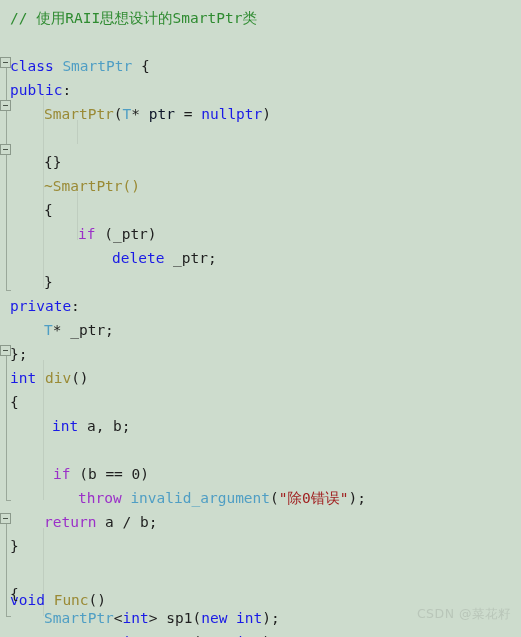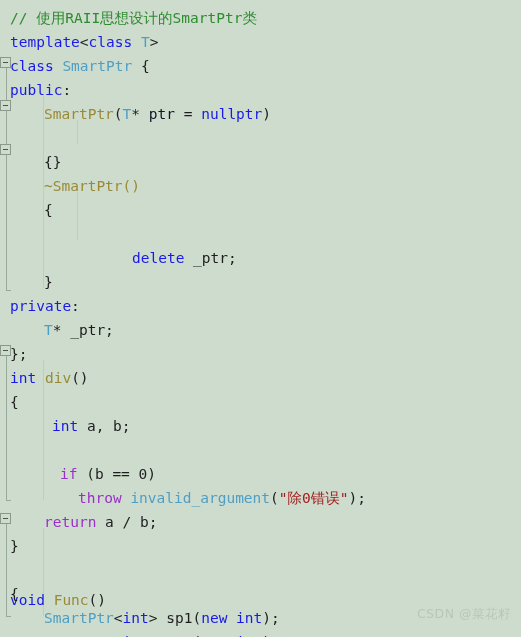--- a/index.html
+++ b/index.html
@@ -144,54 +144,54 @@
   <div class="indent-guide" style="left:43px; top:96px;  height:192px;"></div>
   <div class="indent-guide" style="left:43px; top:360px; height:140px;"></div>
   <div class="indent-guide" style="left:43px; top:528px; height:88px;"></div>
   <div class="indent-guide" style="left:77px; top:120px; height:24px;"></div>
   <div class="indent-guide" style="left:77px; top:192px; height:48px;"></div>
 
   <div id="code">
 
     <div class="line" style="top:6px;"><span class="t-comment">// 使用RAII思想设计的SmartPtr类</span></div>
 
-    <div class="line" style="top:30px;"><span class="t-keyword">template</span><span class="t-punct">&lt;</span><span class="t-keyword">class</span><span class="t-plain"> </span><span class="t-type">T</span><span class="t-punct">&gt;</span></div>
 
     <div class="line" style="top:54px;"><span class="t-keyword">class</span><span class="t-plain"> </span><span class="t-type">SmartPtr</span><span class="t-plain"> </span><span class="t-punct">{</span></div>
 
     <div class="line" style="top:78px;"><span class="t-keyword">public</span><span class="t-punct">:</span></div>
 
     <div class="line" style="top:102px; left:44px;"><span class="t-func">SmartPtr</span><span class="t-punct">(</span><span class="t-type">T</span><span class="t-punct">* </span><span class="t-param">ptr</span><span class="t-punct"> = </span><span class="t-keyword">nullptr</span><span class="t-punct">)</span></div>
 
 
     <div class="line" style="top:150px; left:44px;"><span class="t-punct">{}</span></div>
 
     <div class="line" style="top:174px; left:44px;"><span class="t-func">~SmartPtr()</span></div>
 
     <div class="line" style="top:198px; left:44px;"><span class="t-punct">{</span></div>
 
-
-    <div class="line" style="top:246px; left:112px;margin-left:20px;"><span class="t-keyword">delete</span><span class="t-plain"> _ptr;</span></div>
+    <div class="line" style="top:222px; left:78px;"><span class="t-ctrl">if</span><span class="t-plain"> (_ptr)</span></div>
+
+    <div class="line" style="top:246px; left:112px;"><span class="t-keyword">delete</span><span class="t-plain"> _ptr;</span></div>
 
     <div class="line" style="top:270px; left:44px;"><span class="t-punct">}</span></div>
 
     <div class="line" style="top:294px;"><span class="t-keyword">private</span><span class="t-punct">:</span></div>
 
     <div class="line" style="top:318px; left:44px;"><span class="t-type">T</span><span class="t-plain">* _ptr;</span></div>
 
     <div class="line" style="top:342px;"><span class="t-punct">};</span></div>
 
     <div class="line" style="top:366px;"><span class="t-keyword">int</span><span class="t-plain"> </span><span class="t-func">div</span><span class="t-punct">()</span></div>
 
     <div class="line" style="top:390px;"><span class="t-punct">{</span></div>
 
     <div class="line" style="top:414px; left:52px;"><span class="t-keyword">int</span><span class="t-plain"> a, b;</span></div>
 
 
-    <div class="line" style="top:462px; left:60px;"><span class="t-ctrl">if</span><span class="t-plain"> (b == 0)</span></div>
+    <div class="line" style="top:462px; left:53px;"><span class="t-ctrl">if</span><span class="t-plain"> (b == 0)</span></div>
 
     <div class="line" style="top:486px; left:78px;"><span class="t-ctrl">throw</span><span class="t-type"> invalid_argument</span><span class="t-punct">(</span><span class="t-string">"除0错误"</span><span class="t-punct">);</span></div>
 
     <div class="line" style="top:510px; left:44px;"><span class="t-ctrl">return</span><span class="t-plain"> a / b;</span></div>
 
     <div class="line" style="top:534px;"><span class="t-punct">}</span></div>
 
     <div class="line" style="top:588px;"><span class="t-keyword">void</span><span class="t-plain"> </span><span class="t-func">Func</span><span class="t-punct">()</span></div>
 
     <div class="line" style="top:582px;"><span class="t-punct">{</span></div>

